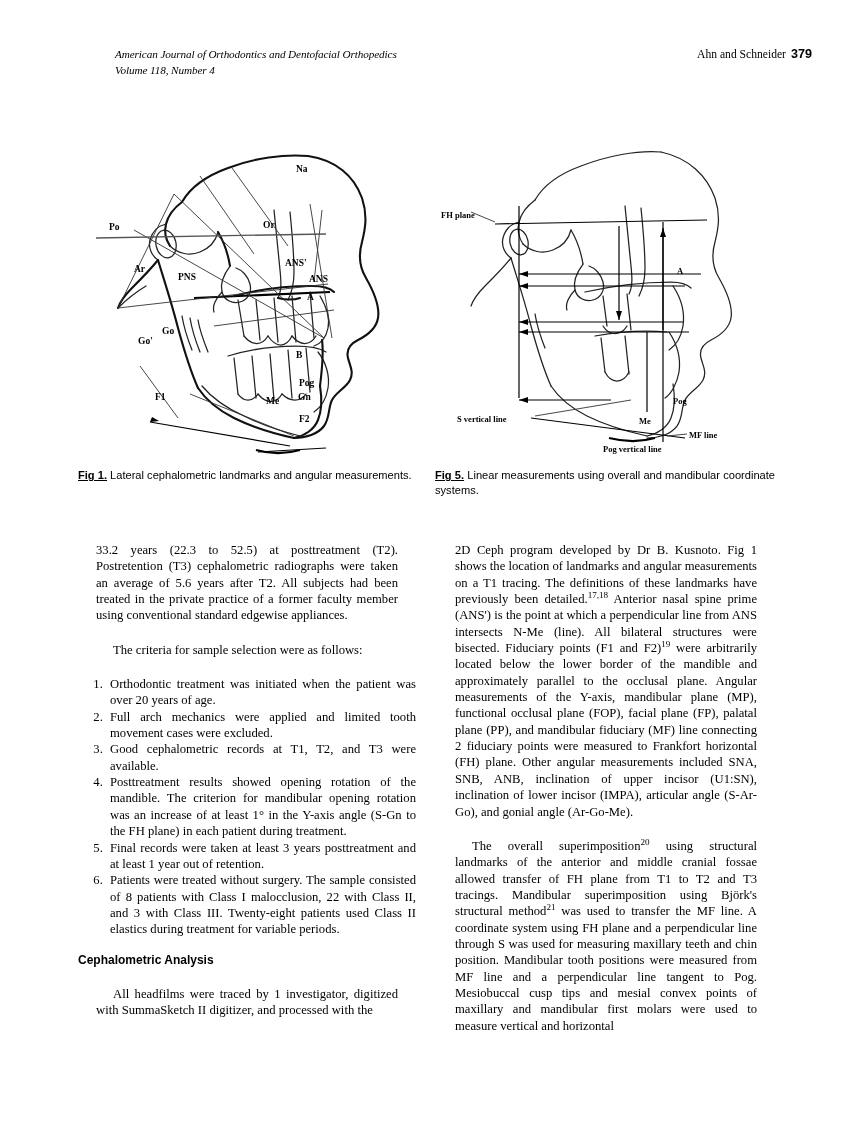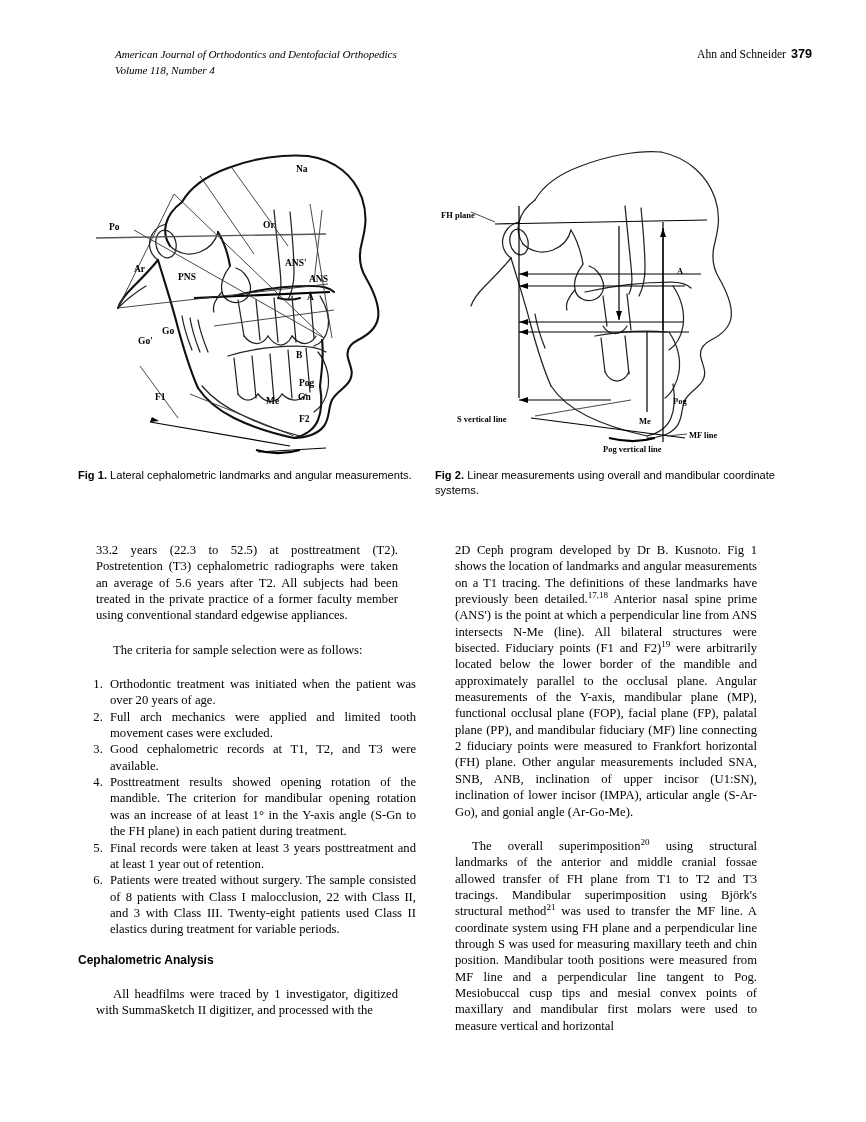--- a/index.html
+++ b/index.html
@@ -93,21 +93,21 @@
   .meas   { fill: none; stroke: #000; stroke-width: 1.2; }
 
   
   .caption {
     position: absolute;
     font-family: "Liberation Sans", "DejaVu Sans", sans-serif;
     font-size: 11.1px;
     line-height: 14.6px;
     text-align: justify;
   }
-  .caption .fignum { font-weight: bold; }
+  .caption .fignum { font-weight: bold; text-decoration: underline; }
   #caption-1 { left: 78px;  top: 468px; width: 338px; }
   #caption-2 { left: 435px; top: 468px; width: 340px; }
 
   
   .col {
     position: absolute;
     top: 524px;
     width: 338px;
     font-size: 12.65px;
     line-height: 16.35px;
@@ -345,21 +345,21 @@
     </svg>
   </div>
 </div>
 
 <div class="caption" id="caption-1">
   <span class="fignum">Fig 1.</span>
   <span>Lateral cephalometric landmarks and angular measurements.</span>
 </div>
 
 <div class="caption" id="caption-2">
-  <span class="fignum">Fig 2.</span>
+  <span class="fignum">Fig 5.</span>
   <span>Linear measurements using overall and mandibular coordinate systems.</span>
 </div>
 
 <div class="col" id="col-left">
   <p class="noindent">33.2 years (22.3 to 52.5) at posttreatment (T2). Postretention (T3) cephalometric radiographs were taken an average of 5.6 years after T2. All subjects had been treated in the private practice of a former faculty member using conventional standard edgewise appliances.</p>
   <p>The criteria for sample selection were as follows:</p>
   <ol class="criteria">
     <li>Orthodontic treatment was initiated when the patient was over 20 years of age.</li>
     <li>Full arch mechanics were applied and limited tooth movement cases were excluded.</li>
     <li>Good cephalometric records at T1, T2, and T3 were available.</li>

